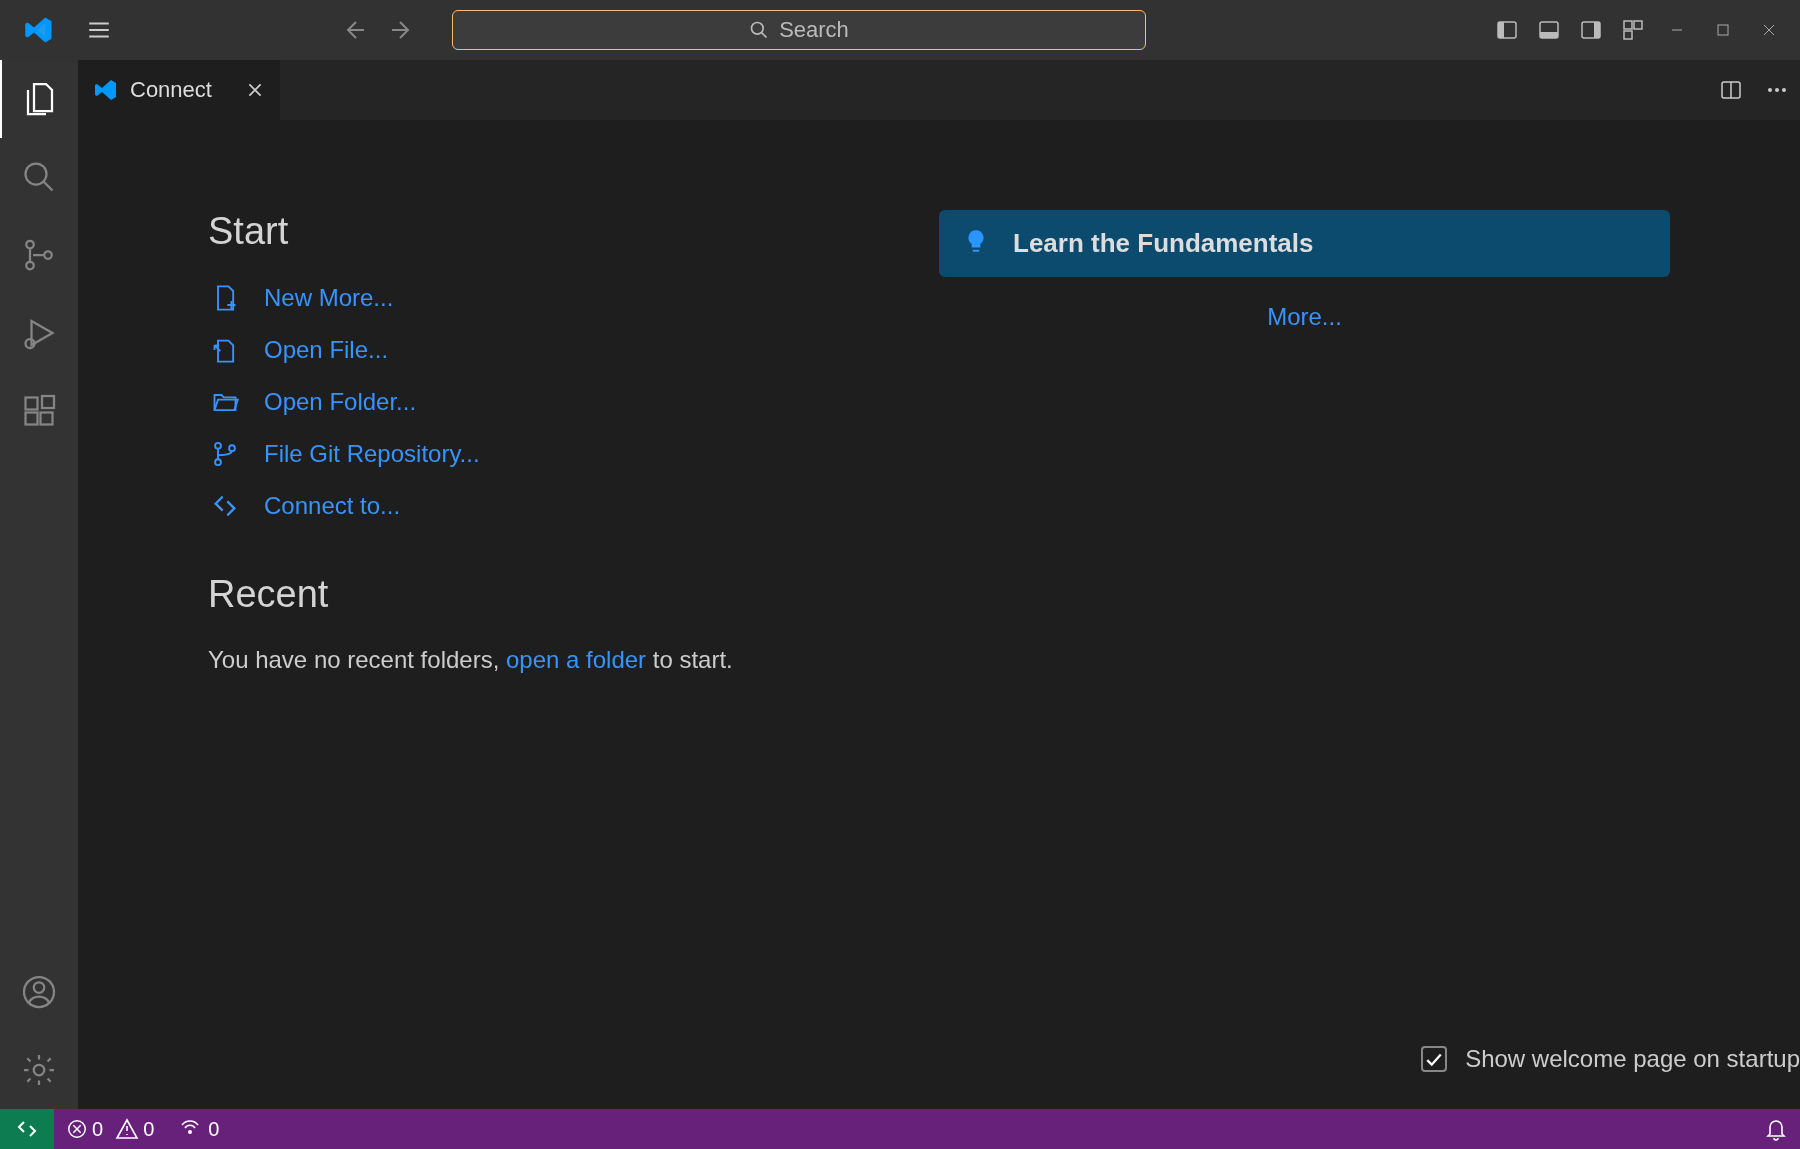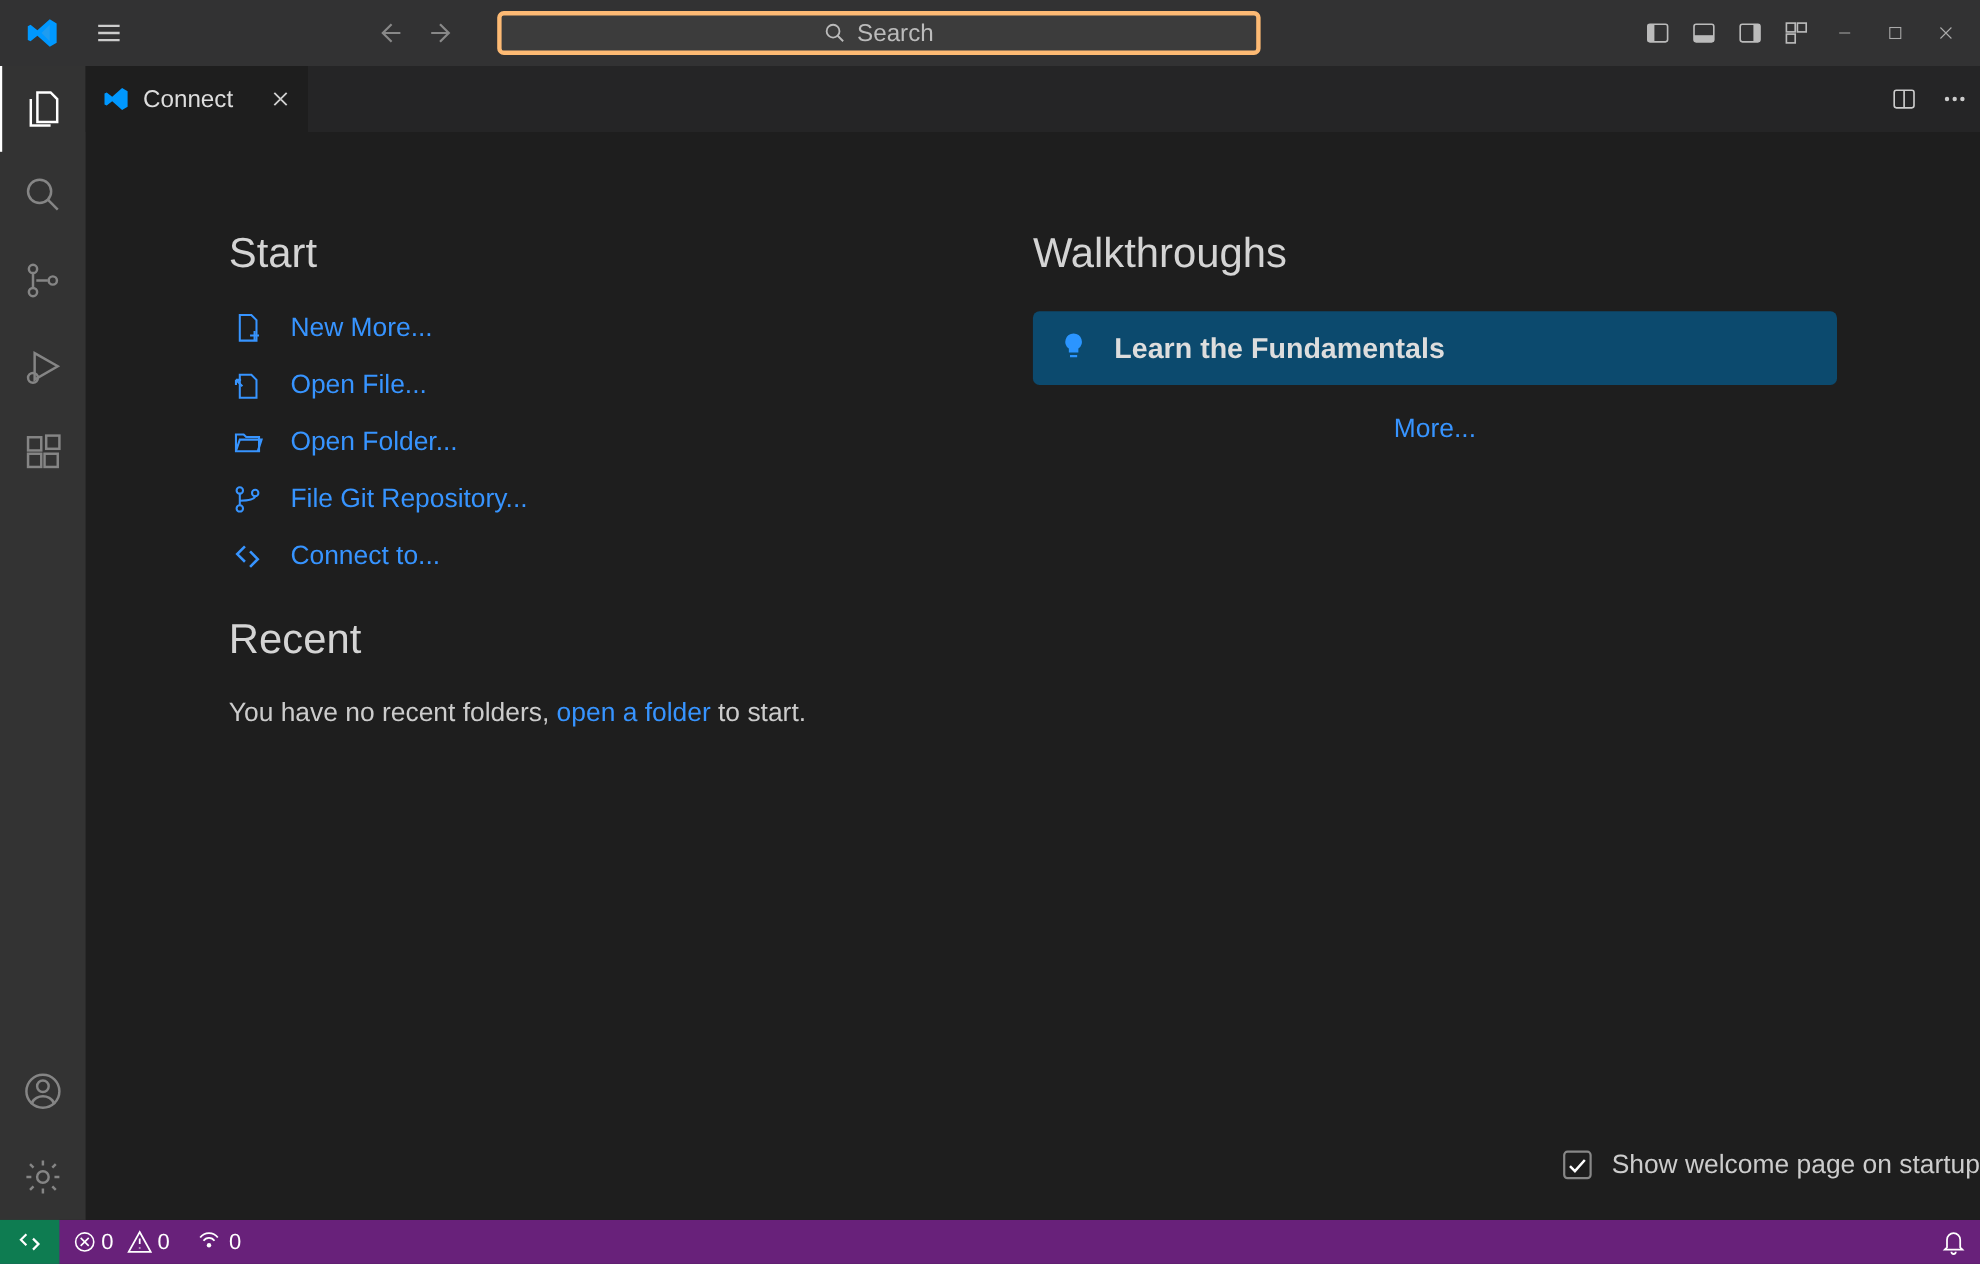--- a/index.html
+++ b/index.html
@@ -2,39 +2,39 @@
 <html><head>
 <meta charset="utf-8">
 <style>
   * { margin:0; padding:0; box-sizing:border-box; font-family:"Segoe UI",Arial,sans-serif; }
   html,body { width:1800px; height:1149px; overflow:hidden; background:#1e1e1e; color:#ccc; }
   .titlebar { height:60px; background:#323233; display:flex; align-items:center; }
   .logo { width:78px; display:flex; justify-content:center; align-items:center; }
   .menu-btn { width:42px; height:42px; display:flex; align-items:center; justify-content:center; color:#ccc; }
   .tb-spacer { flex:1; display:flex; align-items:center; justify-content:flex-end; padding-right:16px; }
   .nav-arrow { width:40px; height:40px; display:flex; align-items:center; justify-content:center; color:#999; margin:0 4px; }
-  .search-box { width:694px; height:40px; border:4px solid #fdba74; border-radius:6px; background:#3c3c3c; display:flex; align-items:center; justify-content:center; color:#bbb; font-size:22px; margin:0 10px; }
+  .search-box { width:694px; height:40px; border:1px solid #fdba74; border-radius:6px; background:#3c3c3c; display:flex; align-items:center; justify-content:center; color:#bbb; font-size:22px; margin:0 10px; }
   .search-box span { margin-left:10px; }
   .tb-right { display:flex; align-items:center; padding:0 8px; }
   .tb-ic { width:42px; height:42px; display:flex; align-items:center; justify-content:center; color:#bbb; }
   .win-btn { width:46px; height:40px; display:flex; align-items:center; justify-content:center; color:#aaa; font-size:14px; }
   .body-area { display:flex; height:calc(100% - 60px - 40px); }
   .activitybar { width:78px; background:#333333; display:flex; flex-direction:column; justify-content:space-between; }
   .ab-group { display:flex; flex-direction:column; }
   .ab-item { height:78px; display:flex; align-items:center; justify-content:center; color:#858585; }
   .ab-item.first { color:#fff; border-left:2px solid #fff; }
   .editor-area { flex:1; background:#1e1e1e; display:flex; flex-direction:column; }
   .tabs-row { height:60px; background:#252526; display:flex; align-items:center; }
   .tab { height:100%; background:#1e1e1e; display:flex; align-items:center; padding:0 16px; color:#ddd; font-size:22px; }
   .tab-spacer { flex:1; }
   .tab-act { width:46px; height:100%; display:flex; align-items:center; justify-content:center; color:#ccc; }
   .welcome-content { flex:1; padding:90px 130px 0 130px; display:flex; }
   .col { flex:1; }
   h2 { font-size:38px; font-weight:400; color:#d4d4d4; margin-bottom:30px; }
-  h2.recent { margin-top:40px; }
+  h2.recent { margin-top:52px; }
   .start-item { display:flex; align-items:center; color:#3794ff; font-size:24px; margin-bottom:22px; cursor:pointer; }
   .start-item .ic { width:34px; height:30px; margin-right:22px; display:flex; align-items:center; justify-content:center; }
   .recent-text { font-size:24px; color:#ccc; }
   .recent-text a { color:#3794ff; text-decoration:none; }
   .walk-card { background:#0c4a6e; border-radius:6px; padding:18px 24px; display:flex; margin-bottom:26px; }
   .walk-card .bulb { width:26px; height:26px; color:#2b95ff; margin-right:24px; }
   .walk-card .ttl { font-size:26px; color:#ddd; font-weight:600; }
   .more-link { color:#3794ff; font-size:24px; cursor:pointer;text-align:center; }
   .startup-row { display:flex; justify-content:flex-end; align-items:center; padding:28px 0 36px; font-size:24px; color:#ccc; }
   .chk { width:26px; height:26px; border:2px solid #888; border-radius:4px; margin-right:18px; display:flex; align-items:center; justify-content:center; color:#fff; }
@@ -258,21 +258,20 @@
           <span>Connect to...</span>
         </div>
 
         <h2 class="recent">Recent</h2>
         <p class="recent-text">
           <span>You have no recent folders, </span><a>open a folder</a><span> to start.</span>
         </p>
       </div>
 
       <div class="col">
-        <h2>Walkthroughs</h2>
         <div class="walk-card">
           <span class="bulb">
               <svg width="26" height="26" viewBox="0 0 24 24">
                 <path fill="#2b95ff" d="M12 2a7 7 0 00-4 12.7V18h8v-3.3A7 7 0 0012 2zM9 20h6v2H9z"></path>
               </svg>
             </span>
           <span class="ttl">Learn the Fundamentals</span>
         </div>
         <div class="more-link">More...</div>
       </div>

